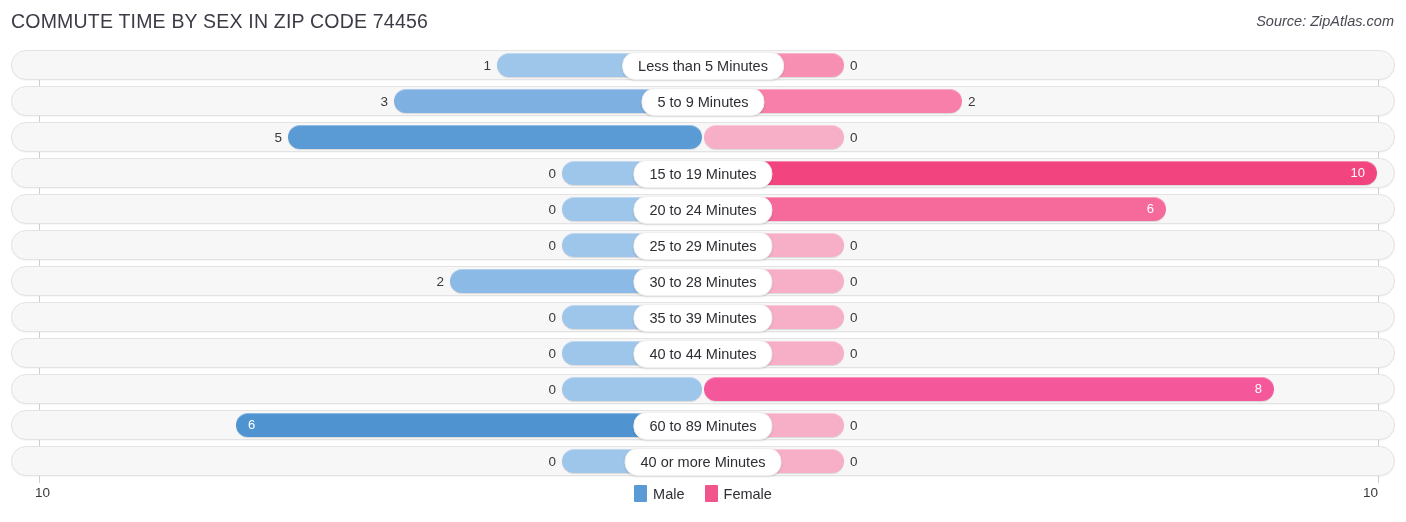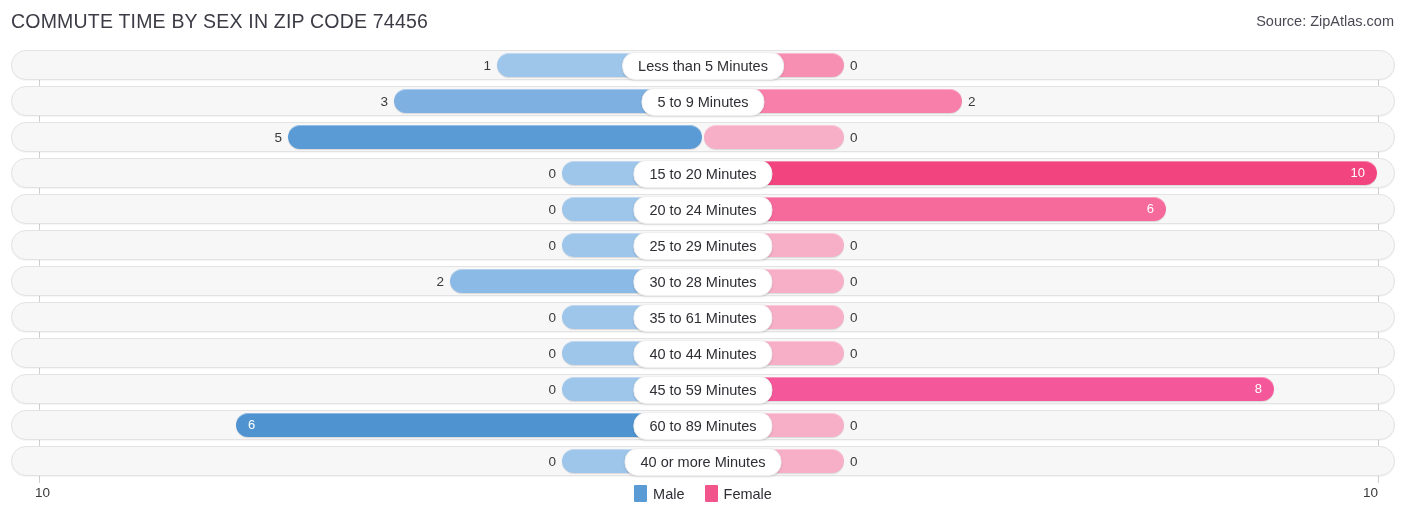--- a/index.html
+++ b/index.html
@@ -34,20 +34,21 @@
     letter-spacing: 0.2px;
     color: #3c3c46;
     font-weight: 400;
     white-space: nowrap;
   }
   .source-note {
     position: absolute;
     right: 12px;
     top: 3px;
     font-size: 14.5px;
+    font-style: italic;
     color: #4a4a55;
     white-space: nowrap;
   }
 
   
   .plot {
     position: absolute;
     left: 11px;
     top: 50px;
     width: 1384px;
@@ -215,21 +216,21 @@
           <div class="bar female" style="width: 140px; background: rgb(247, 174, 199);"></div>
           <div class="val male-out" style="right: calc(50% + 421px);">5</div>
           <div class="val female-out" style="left: calc(50% + 147px);">0</div>
         </div>
         <div class="row">
           <div class="bar male" style="width: 140px; background: rgb(158, 197, 234);"></div>
           <div class="bar female" style="width: 673px; background: rgb(242, 69, 127);">
             <div class="val-in female">10</div>
           </div>
           <div class="val male-out" style="right: calc(50% + 147px);">0</div>
-          <div class="cat-pill">15 to 20 Minutes</div>
+          <div class="cat-pill">15 to 19 Minutes</div>
         </div>
         <div class="row">
           <div class="bar male" style="width: 140px; background: rgb(158, 197, 234);"></div>
           <div class="bar female" style="width: 462px; background: rgb(245, 106, 155);">
             <div class="val-in female">6</div>
           </div>
           <div class="val male-out" style="right: calc(50% + 147px);">0</div>
           <div class="cat-pill">20 to 24 Minutes</div>
         </div>
         <div class="row">
@@ -244,36 +245,35 @@
           <div class="bar female" style="width: 140px; background: rgb(247, 174, 199);"></div>
           <div class="val male-out" style="right: calc(50% + 259px);">2</div>
           <div class="val female-out" style="left: calc(50% + 147px);">0</div>
           <div class="cat-pill">30 to 28 Minutes</div>
         </div>
         <div class="row">
           <div class="bar male" style="width: 140px; background: rgb(158, 197, 234);"></div>
           <div class="bar female" style="width: 140px; background: rgb(247, 174, 199);"></div>
           <div class="val male-out" style="right: calc(50% + 147px);">0</div>
           <div class="val female-out" style="left: calc(50% + 147px);">0</div>
-          <div class="cat-pill">35 to 61 Minutes</div>
+          <div class="cat-pill">35 to 39 Minutes</div>
         </div>
         <div class="row">
           <div class="bar male" style="width: 140px; background: rgb(158, 197, 234);"></div>
           <div class="bar female" style="width: 140px; background: rgb(247, 174, 199);"></div>
           <div class="val male-out" style="right: calc(50% + 147px);">0</div>
           <div class="val female-out" style="left: calc(50% + 147px);">0</div>
           <div class="cat-pill">40 to 44 Minutes</div>
         </div>
         <div class="row">
           <div class="bar male" style="width: 140px; background: rgb(158, 197, 234);"></div>
           <div class="bar female" style="width: 570px; background: rgb(244, 88, 154);">
             <div class="val-in female">8</div>
           </div>
           <div class="val male-out" style="right: calc(50% + 147px);">0</div>
-          <div class="cat-pill">45 to 59 Minutes</div>
         </div>
         <div class="row">
           <div class="bar male" style="width: 466px; background: rgb(79, 147, 209);">
             <div class="val-in male">6</div>
           </div>
           <div class="bar female" style="width: 140px; background: rgb(247, 174, 199);"></div>
           <div class="val female-out" style="left: calc(50% + 147px);">0</div>
           <div class="cat-pill">60 to 89 Minutes</div>
         </div>
         <div class="row">

